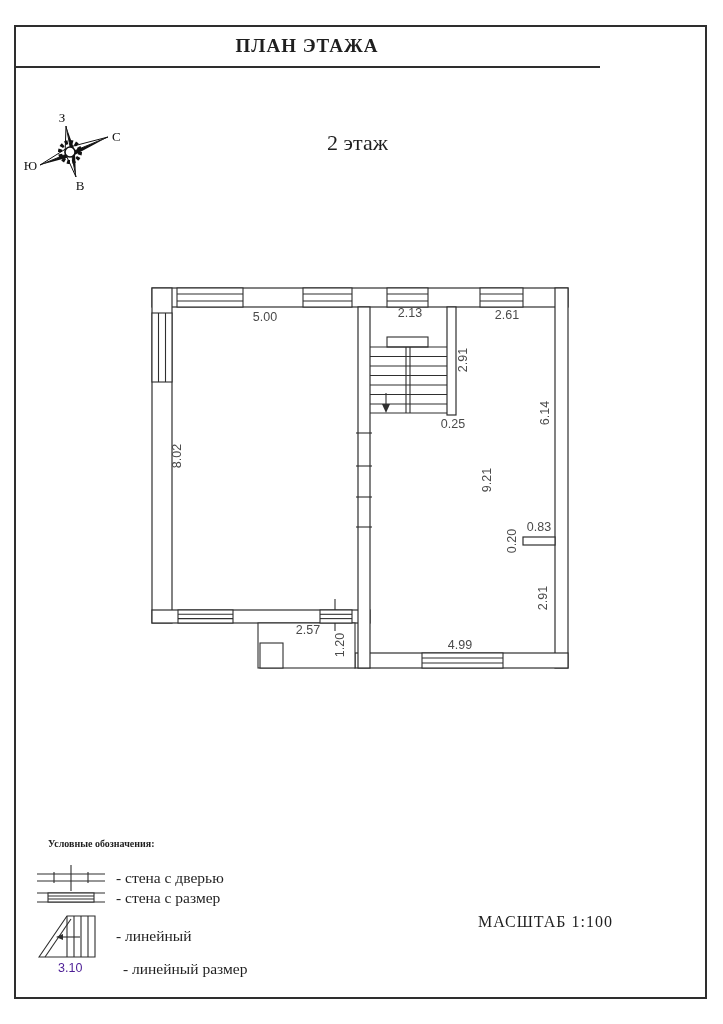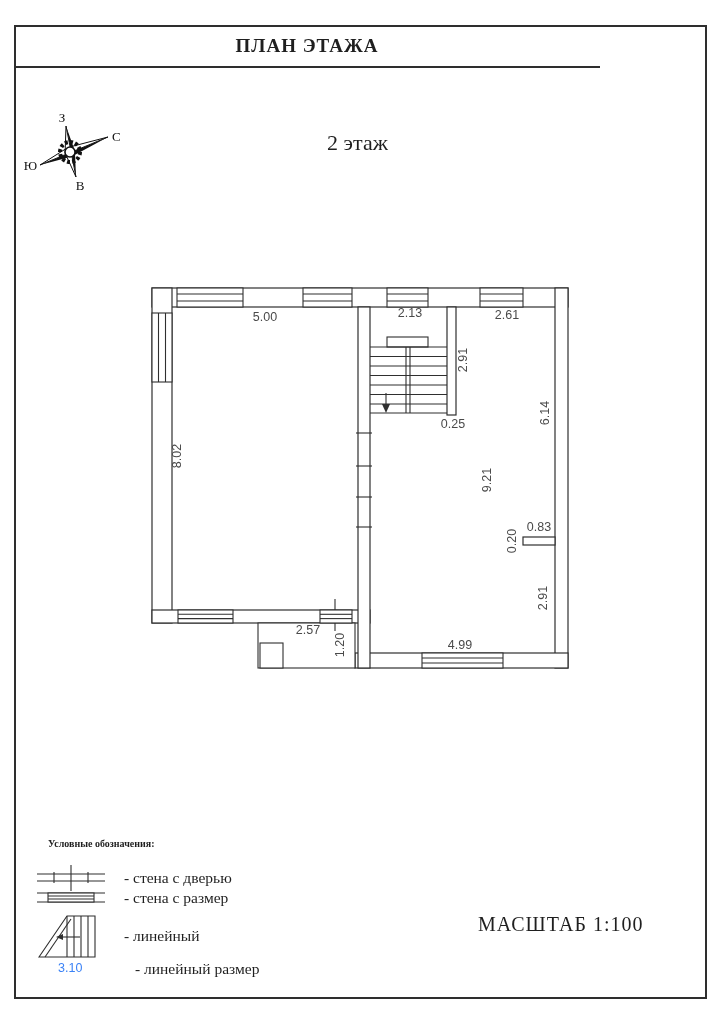--- a/index.html
+++ b/index.html
@@ -30,28 +30,28 @@
   }
   svg text.compass-label{
     font-family:"Liberation Serif", serif;
     font-size:13px;fill:#111;
   }
   .legend-title{
     position:absolute;left:48px;top:838px;
     font-weight:bold;font-size:10px;
   }
   .legend-row{position:absolute;left:36px;display:flex;align-items:center;}
-  .legend-label{font-size:15.5px;margin-left:18px;white-space:nowrap;}
+  .legend-label{font-size:15.5px;margin-left:10px;white-space:nowrap;}
   .legend-sample{
     position:absolute;left:58px;top:961px;
-    font-family:"Liberation Sans", sans-serif;font-size:12.5px;color:#3b82f6;
+    font-family:"Liberation Sans", sans-serif;font-size:12.5px;color:#4c1d95;
   }
   .scale-label{
     position:absolute;left:478px;top:913px;
-    font-size:20px;letter-spacing:1px;
+    font-size:16px;letter-spacing:1px;
   }
   .lw{fill:#ffffff;stroke:#2f2f2f;stroke-width:1.2;}
   .ln{stroke:#2f2f2f;stroke-width:1.1;fill:none;}
   .lnf{stroke:#2f2f2f;stroke-width:1.1;fill:#ffffff;}
 </style>
 </head>
 <body>
 
 <div class="page-border"></div>
 
@@ -217,16 +217,16 @@
     <line class="ln" x1="45" y1="4" x2="45" y2="45"></line>
     <line class="ln" x1="52" y1="4" x2="52" y2="45"></line>
     <line class="ln" x1="44" y1="25" x2="26" y2="25"></line>
     <polygon points="20,25 27,22 27,28" fill="#2f2f2f"></polygon>
   </svg>
   <span class="legend-label">- линейный</span>
 </div>
 
 <div class="legend-sample">3.10</div>
 <div class="legend-row" style="top:960px;left:123px;">
-  <span class="legend-label" style="margin-left:12px;">- линейный размер</span>
+  <span class="legend-label" style="margin-left:0;">- линейный размер</span>
 </div>
 
 <div class="scale-label">МАСШТАБ 1:100</div>
 
 </body></html>

